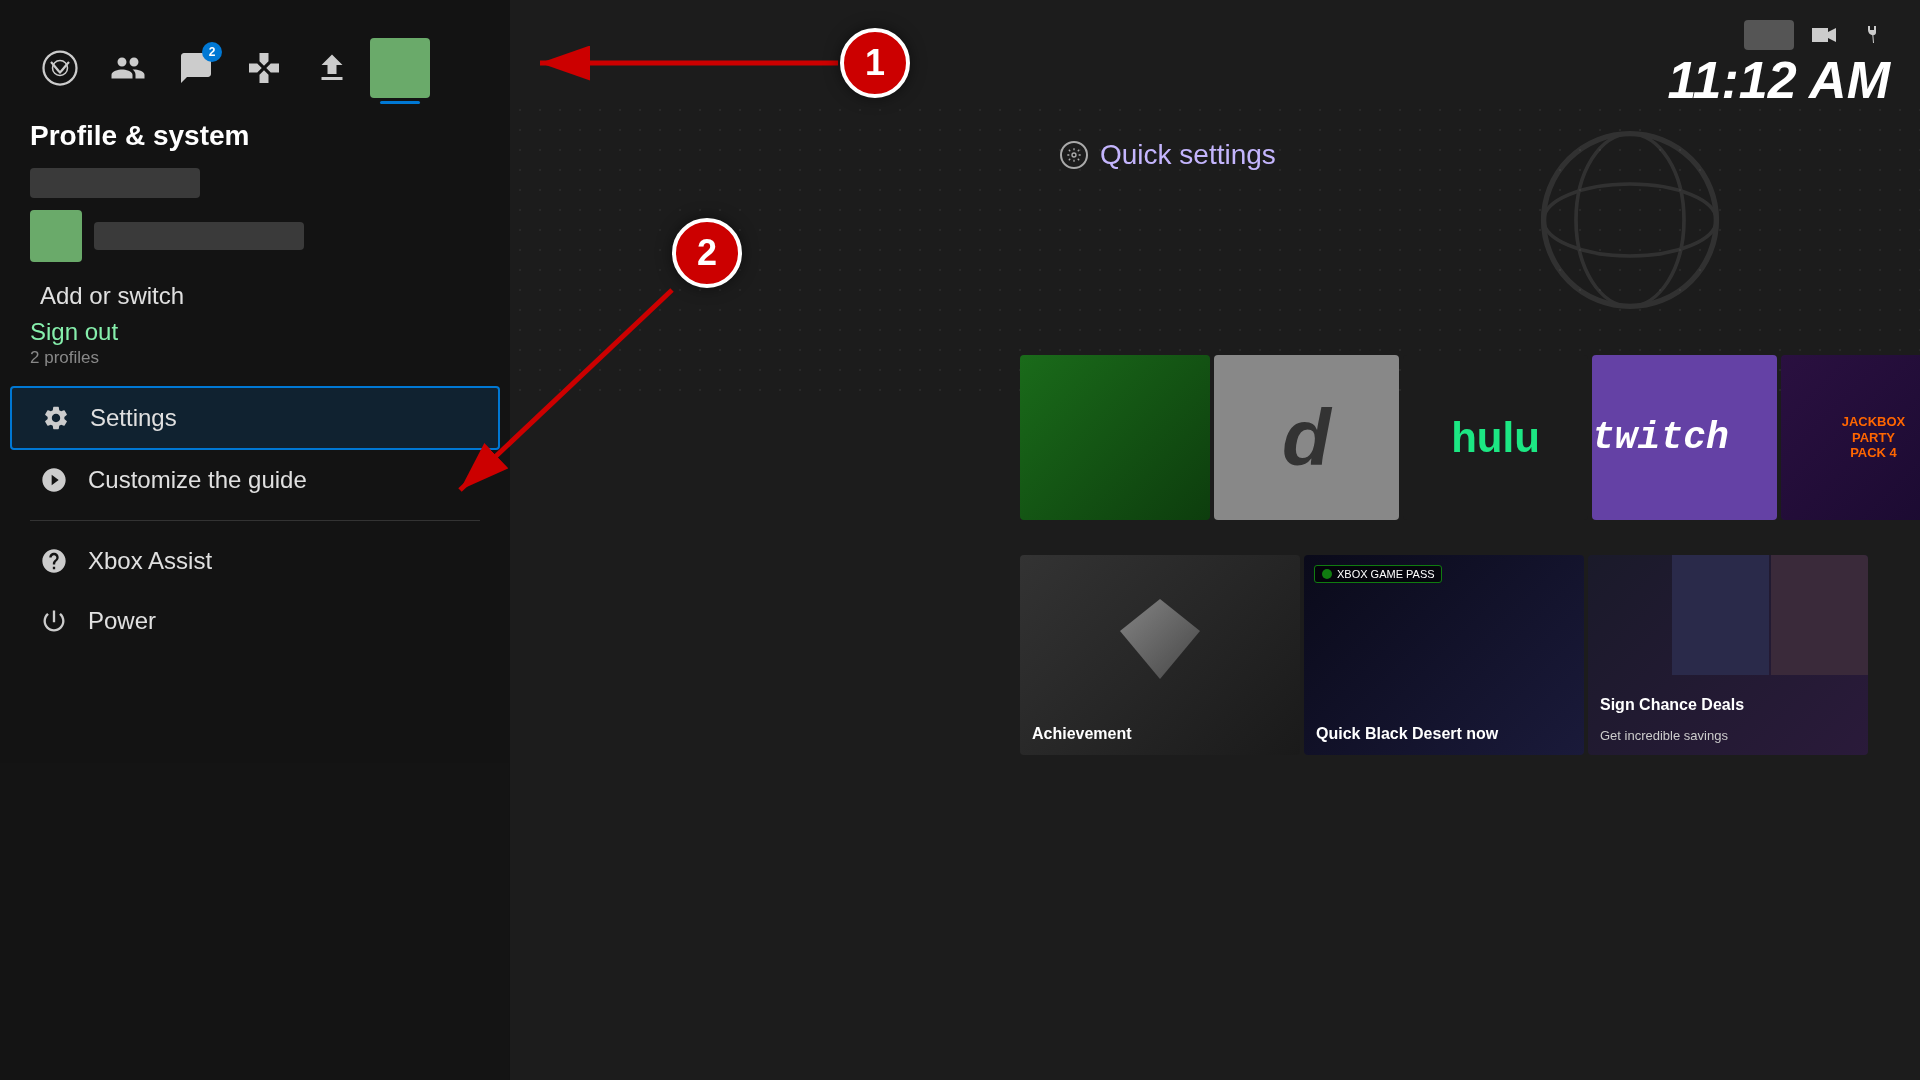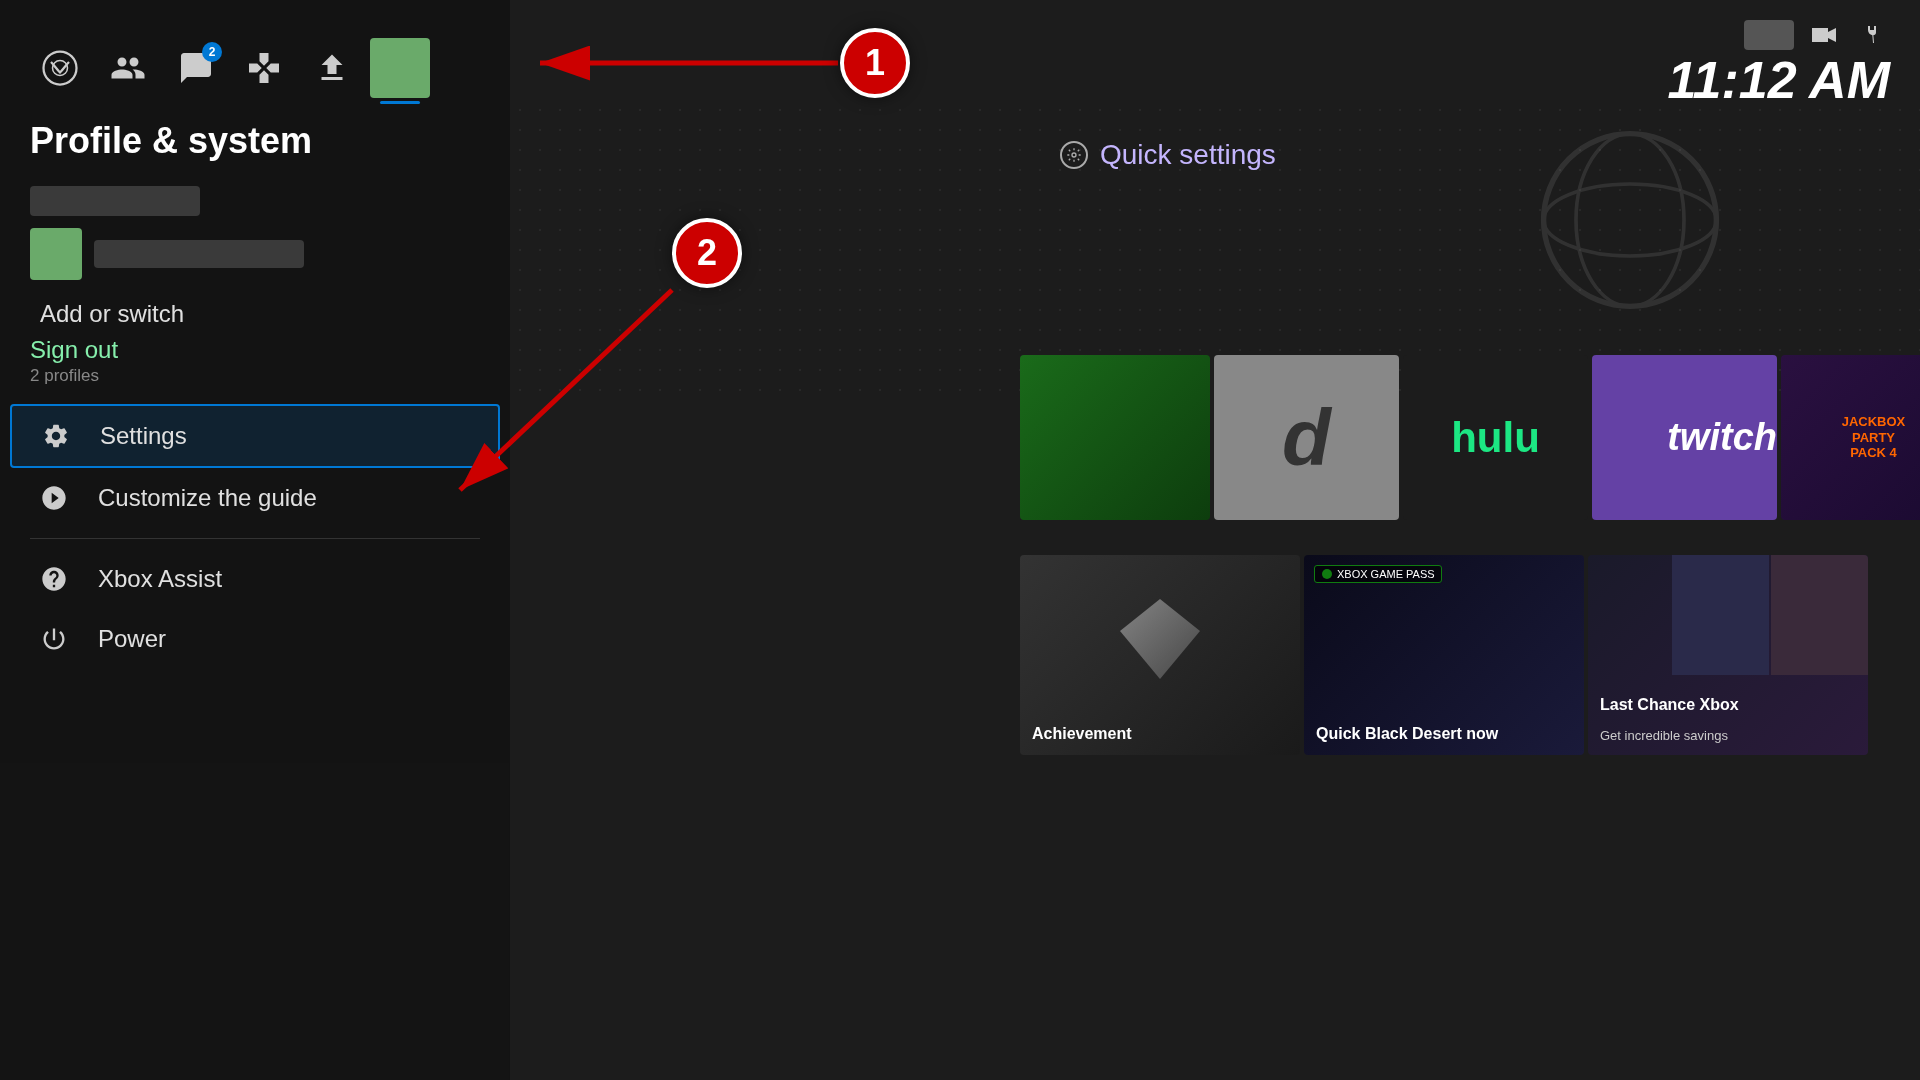--- a/index.html
+++ b/index.html
@@ -100,21 +100,21 @@
 
     .tile {
       height: 100%;
       flex: 0 0 auto;
       border-radius: 4px;
       overflow: hidden;
       position: relative;
     }
     .tile-discord { width: 180px; background: #888; display: flex; align-items: center; justify-content: center; }
     .tile-hulu { width: 180px; background: #1c1c1c; display: flex; align-items: center; justify-content: center; }
-    .tile-twitch { width: 180px; background: #6441a5; display: flex; align-items: center; justify-content: flex-end; }
+    .tile-twitch { width: 180px; background: #6441a5; display: flex; align-items: center; justify-content: flex-start; font-family: Liberation Mono, monospace; }
 
     .tile-achievement { width: 280px; background: linear-gradient(135deg, #333, #1a1a1a); position: relative; display: flex; flex-direction: column; justify-content: flex-end; padding: 12px; }
     .tile-blackdesert { width: 280px; background: linear-gradient(135deg, #0a0a1a, #1a1a3a); position: relative; display: flex; flex-direction: column; justify-content: flex-end; padding: 12px; }
     .tile-lastchance { width: 280px; background: linear-gradient(135deg, #2a0a0a, #4a1a1a); position: relative; display: flex; flex-direction: column; justify-content: flex-end; padding: 12px; }
 
     .tile-label {
       font-size: 16px;
       color: #fff;
       font-weight: 600;
     }
@@ -289,21 +289,21 @@
       padding: 10px 0;
     }
 
     .menu-item {
       display: flex;
       align-items: center;
       padding: 16px 30px;
       cursor: pointer;
       font-size: 24px;
       color: #e0e0e0;
-      gap: 30px;
+      gap: 20px;
       border-radius: 4px;
       margin: 0 10px;
     }
 
     .menu-item.selected {
       border: 2px solid #0078d4;
       background: rgba(0,120,212,0.15);
     }
 
     .menu-item svg {
@@ -476,21 +476,21 @@
         <span>XBOX GAME PASS</span>
       </div>
       <span class="tile-label">Quick Black Desert now</span>
     </div>
 
     <div class="tile tile-lastchance" style="width:280px;background:linear-gradient(135deg,#1a1a2a,#2a1a3a);flex-direction:column;justify-content:flex-end;padding:12px;">
       <div style="position:absolute;top:0;right:0;bottom:40%;left:30%;display:flex;gap:2px;">
         <div style="flex:1;background:#2a2a4a;"></div>
         <div style="flex:1;background:#3a2a3a;"></div>
       </div>
-      <span class="tile-label">Last Chance Xbox</span>
+      <span class="tile-label">Sign Chance Deals</span>
       <span class="tile-sublabel">Get incredible savings</span>
     </div>
   </div>
 </div>
 
 <div class="sidebar">
 
   <div class="top-nav">
 
     <div class="nav-icon">
@@ -526,21 +526,21 @@
       </svg>
     </div>
 
     <div class="nav-icon" style="position:relative;">
       <div class="profile-avatar-inner"></div>
       <div class="nav-underline"></div>
     </div>
   </div>
 
   <div style="padding: 5px 30px 12px;">
-    <div style="font-size:36px;font-weight:600;color:#fff;margin-bottom:24px;">Profile &amp; system</div>
+    <div style="font-size:28px;font-weight:600;color:#fff;margin-bottom:16px;">Profile &amp; system</div>
 
     <div class="profile-section" style="padding:0;">
       <div class="profile-name-bar"></div>
       <div class="profile-user-row">
         <div class="profile-thumb"></div>
         <div class="profile-bar"></div>
       </div>
     </div>
   </div>
 

